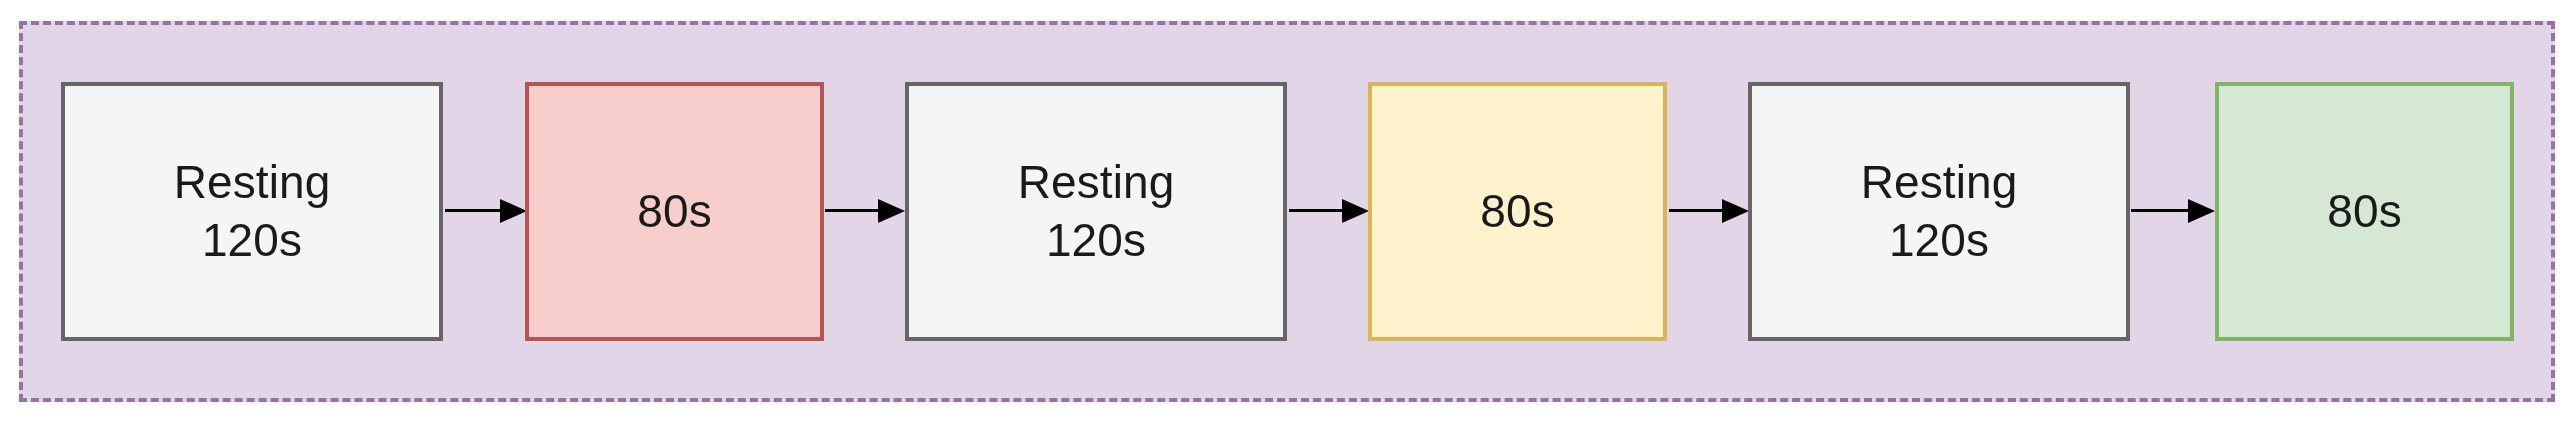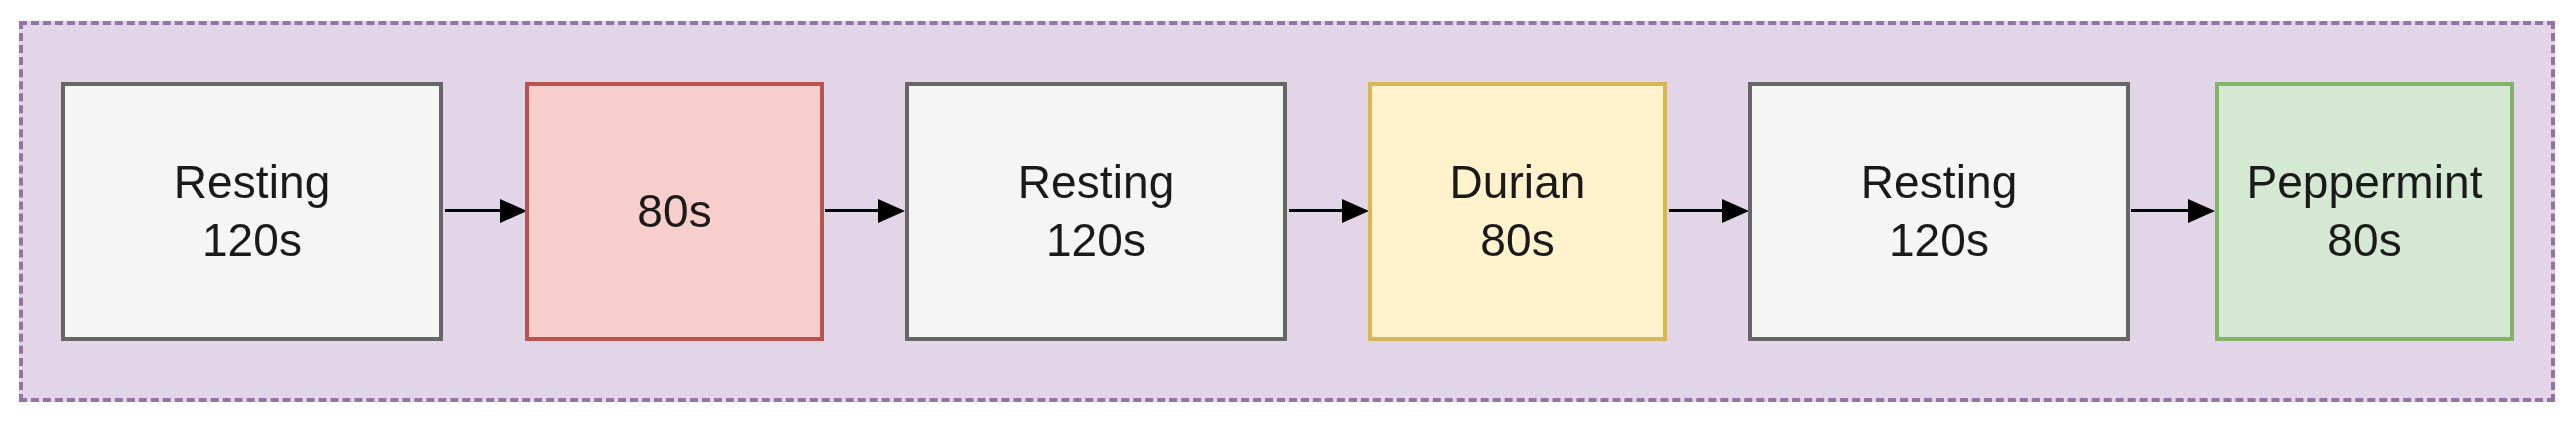--- a/index.html
+++ b/index.html
@@ -144,39 +144,37 @@
       <span class="node-label">Resting</span>
       <span class="node-duration">120s</span>
     </div>
 
     <div class="arrow a3">
       <span class="shaft"></span>
       <span class="head"></span>
     </div>
 
     <div class="node n4 sty-yellow">
-      <span class="node-label">Durian</span>
       <span class="node-duration">80s</span>
     </div>
 
     <div class="arrow a4">
       <span class="shaft"></span>
       <span class="head"></span>
     </div>
 
     <div class="node n5 sty-neutral">
       <span class="node-label">Resting</span>
       <span class="node-duration">120s</span>
     </div>
 
     <div class="arrow a5">
       <span class="shaft"></span>
       <span class="head"></span>
     </div>
 
     <div class="node n6 sty-green">
-      <span class="node-label">Peppermint</span>
       <span class="node-duration">80s</span>
     </div>
 
   </div>
 </div>
 
 
 </body></html>

